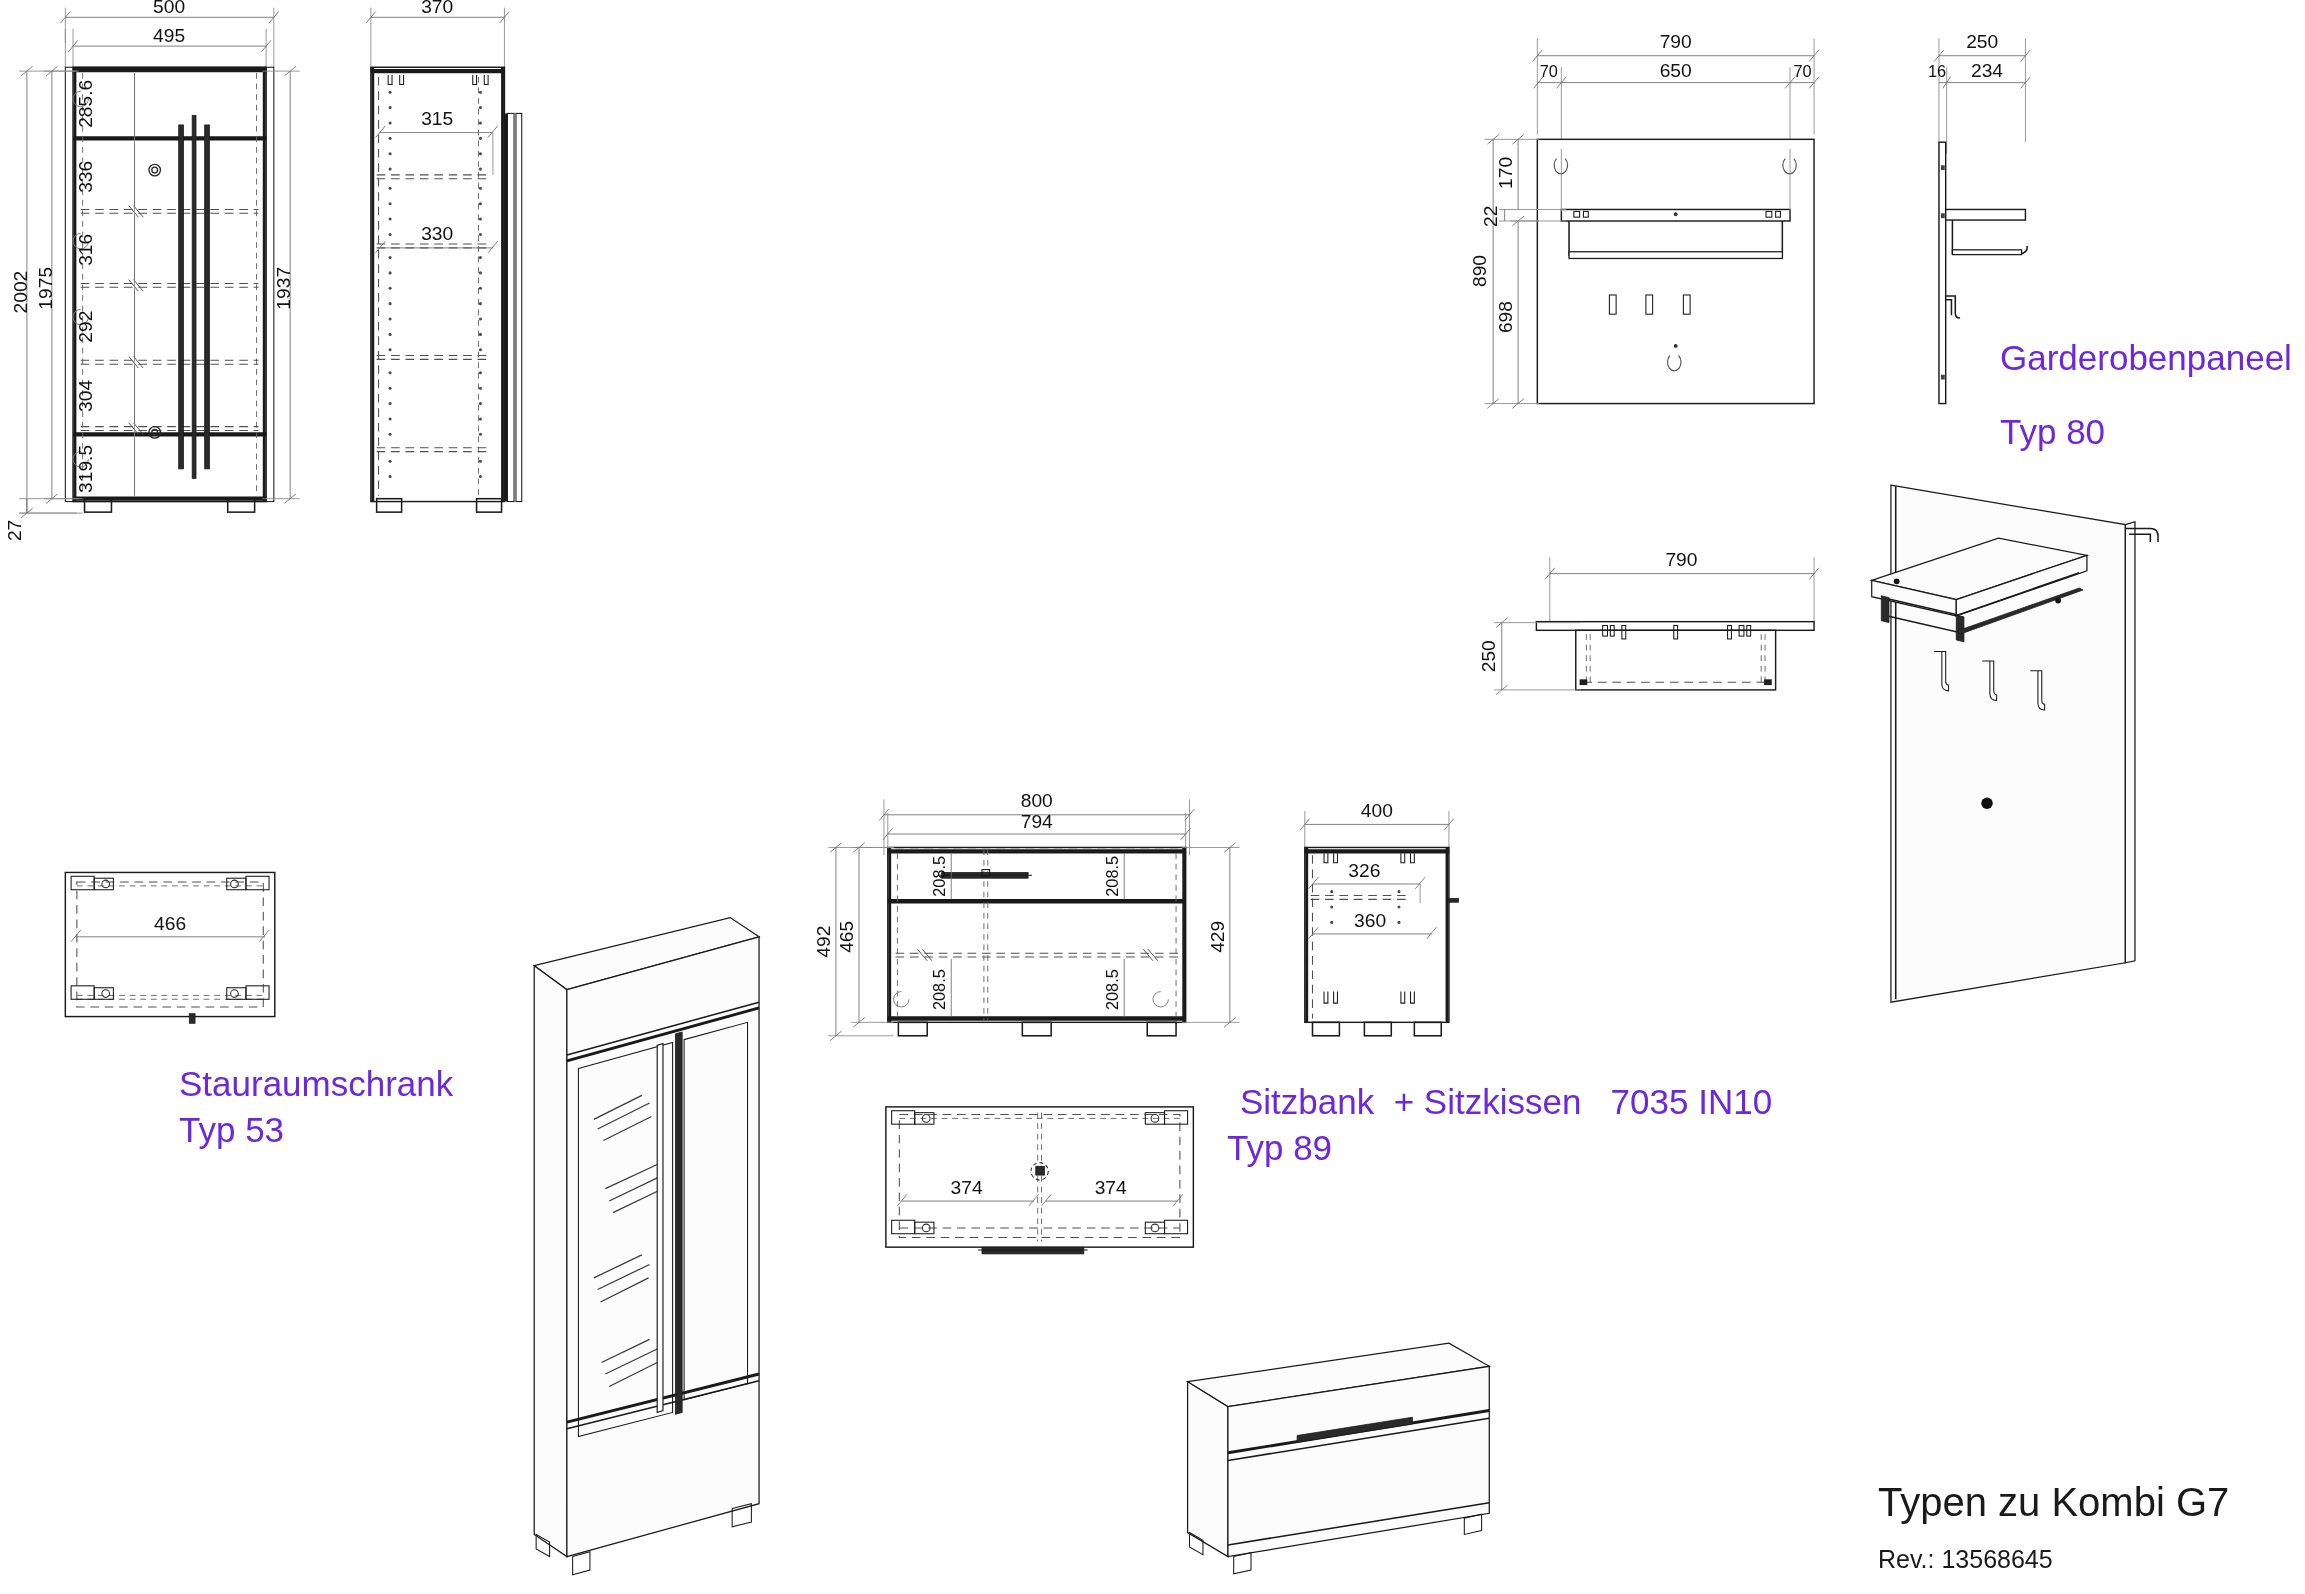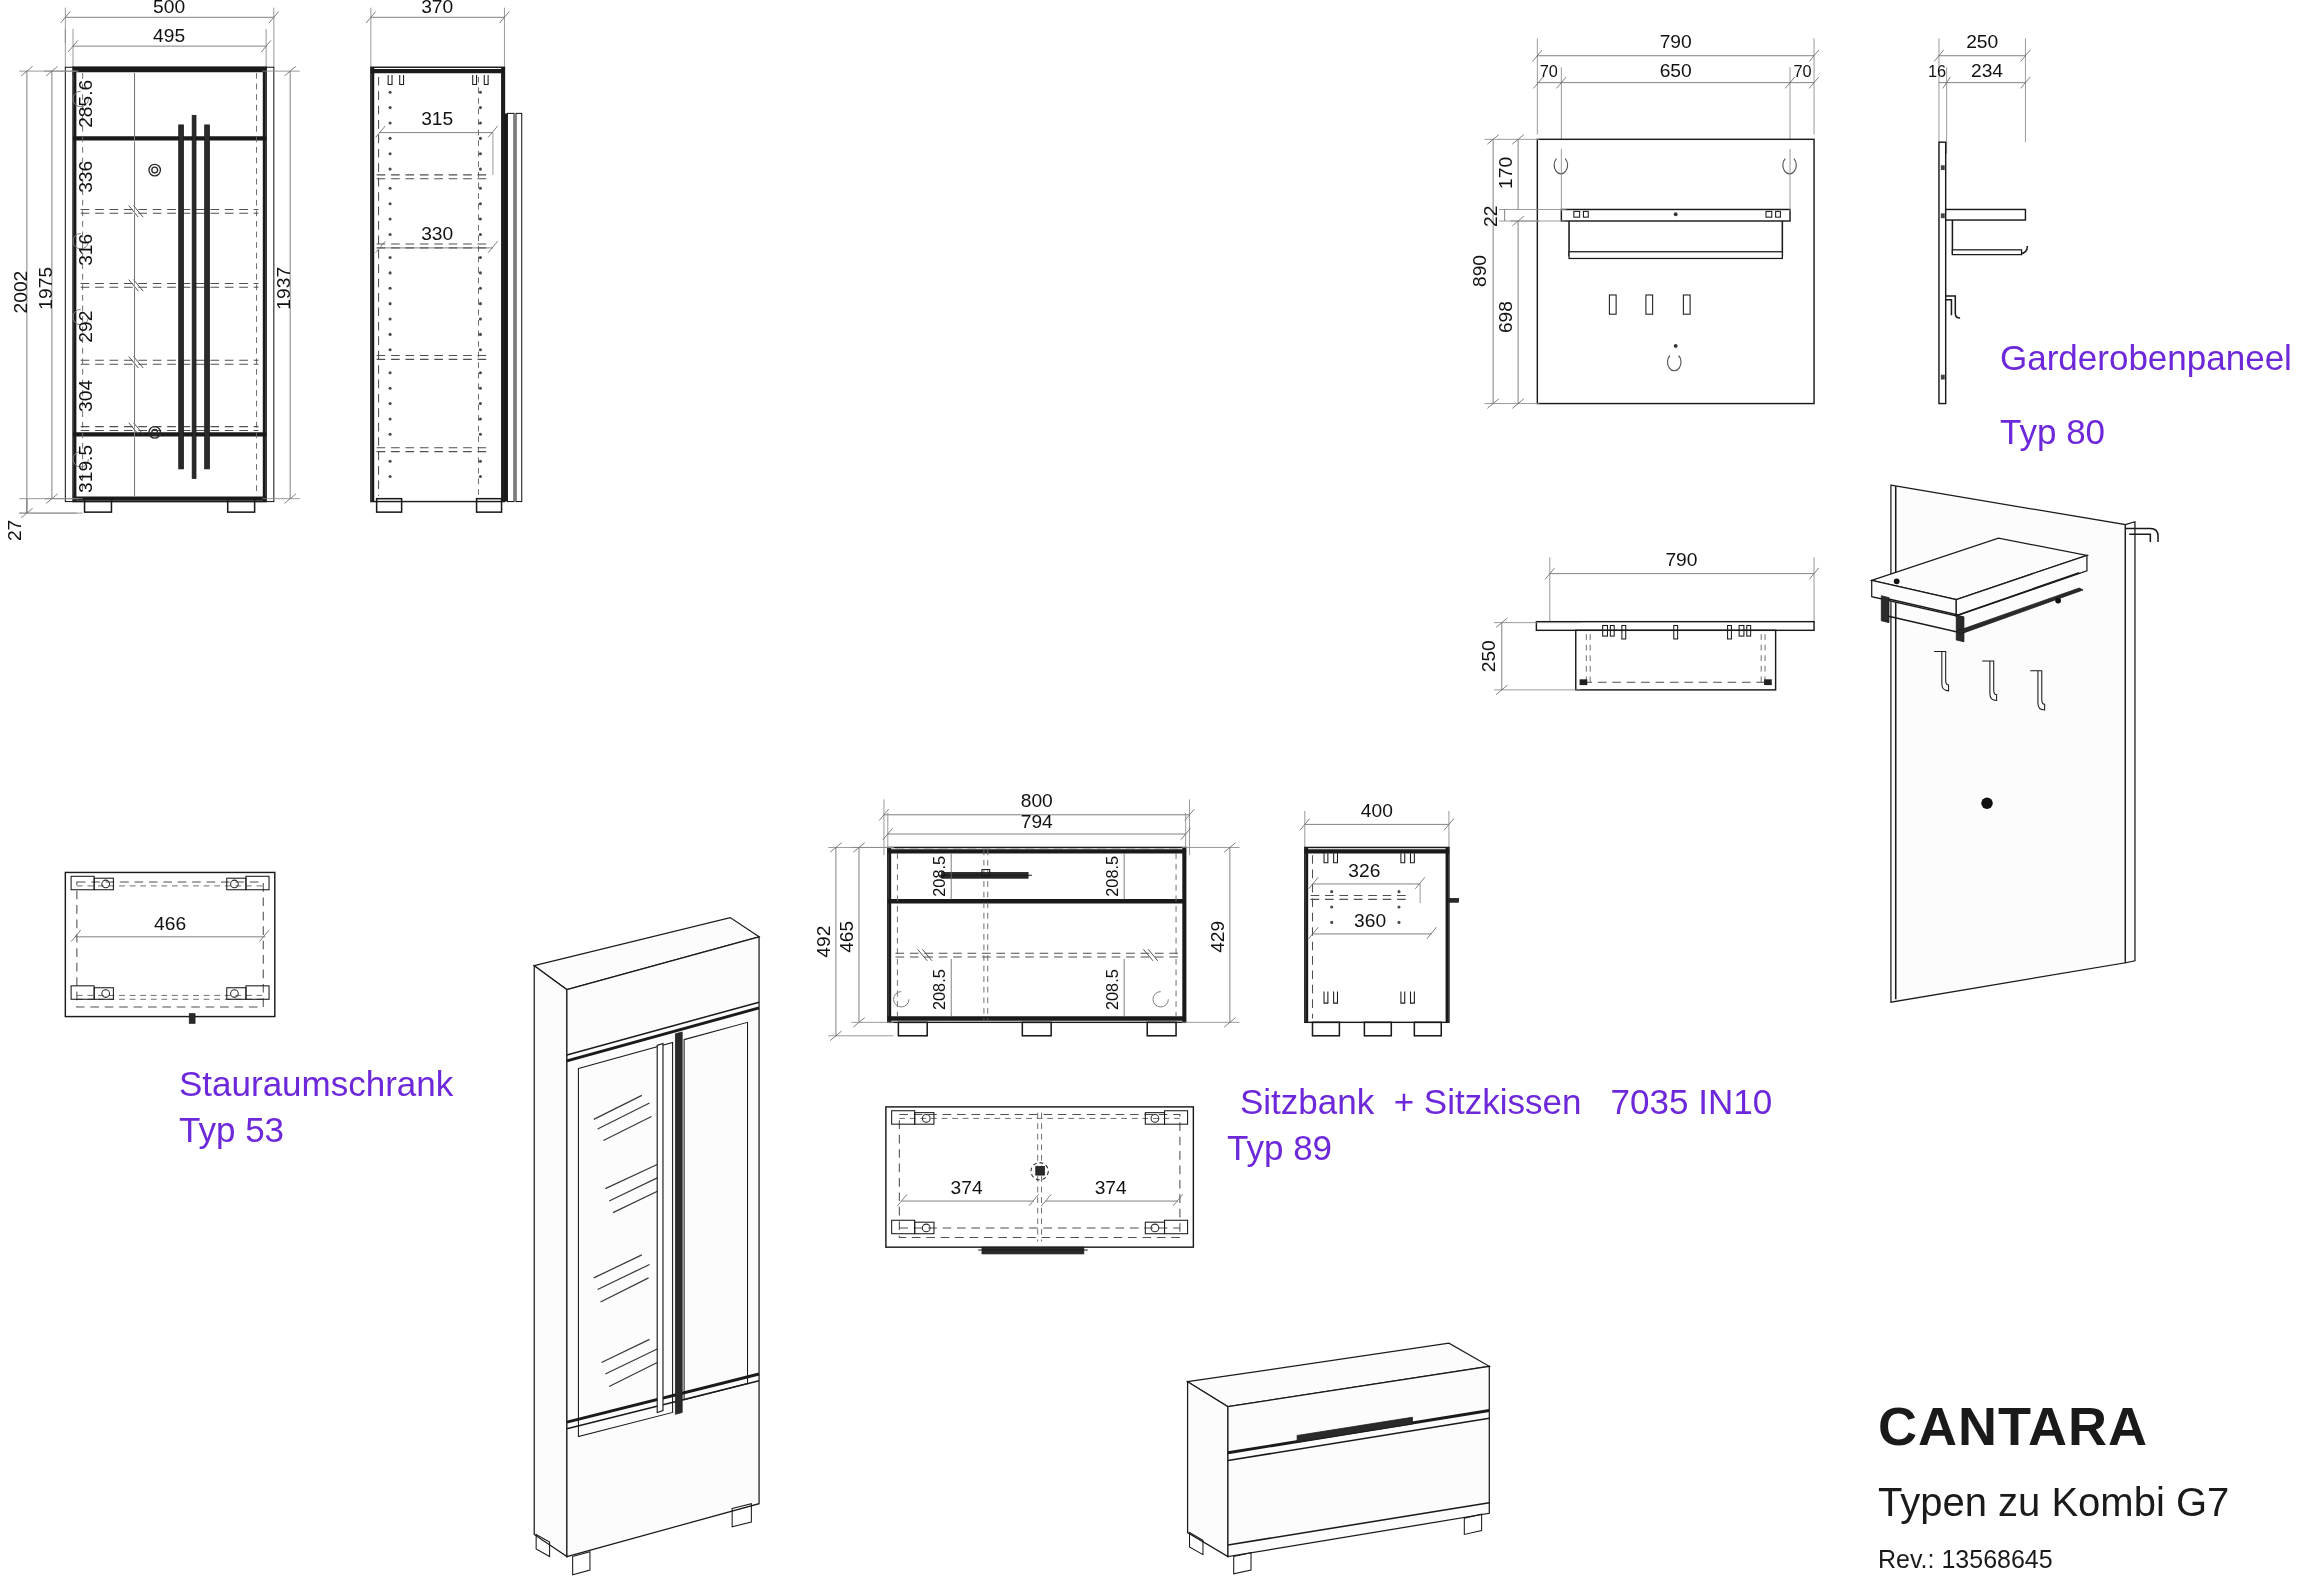--- a/index.html
+++ b/index.html
@@ -714,18 +714,17 @@
 
 <div class="lbl lbl-gray" style="left:179px;top:1064px;font-size:35px;">Stauraumschrank</div>
 <div class="lbl lbl-gray" style="left:179px;top:1110px;font-size:35px;">Typ 53</div>
 
 <div class="lbl lbl-gray" style="left:2000px;top:338px;font-size:35px;">Garderobenpaneel</div>
 <div class="lbl lbl-gray" style="left:2000px;top:384px;font-size:35px;margin-top:28px;">Typ 80</div>
 
 <div class="lbl lbl-gray" style="left:1227px;top:1082px;font-size:35px;margin-left:13px;">Sitzbank  + Sitzkissen   7035 IN10</div>
 <div class="lbl lbl-gray" style="left:1227px;top:1128px;font-size:35px;">Typ 89</div>
 
-<div class="lbl title-main" style="left:1878px;top:1395px;font-size:54px;">CANTARA</div>
 <div class="lbl" style="left:1878px;top:1460px;font-size:40px;margin-top:20px;">Typen zu Kombi G7</div>
 <div class="lbl" style="left:1878px;top:1545px;font-size:25px;">Rev.: 13568645</div>
 
 </div>
 
 
 </body></html>

